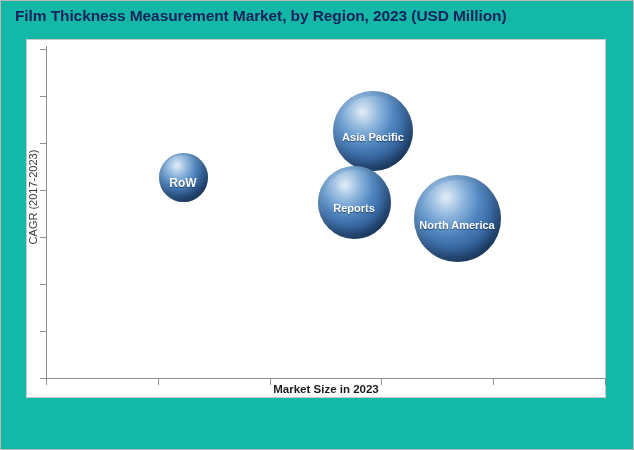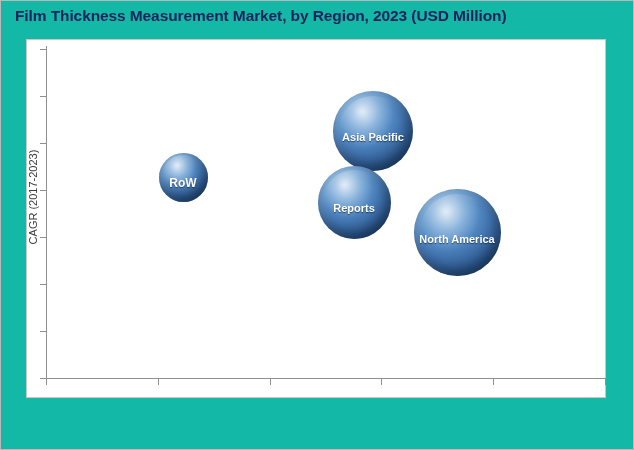--- a/index.html
+++ b/index.html
@@ -194,30 +194,31 @@
       <div class="tick-x" style="left: 45px;"></div>
       <div class="tick-x" style="left: 157px;"></div>
       <div class="tick-x" style="left: 269px;"></div>
       <div class="tick-x" style="left: 380px;"></div>
       <div class="tick-x" style="left: 492px;"></div>
       <div class="tick-x" style="left: 604px;"></div>
     </div>
 
   <div class="axis-label-y">CAGR (2017-2023)</div>
 
+  <div class="axis-label-x">Market Size in 2023</div>
 
   <div id="bubble-layer">
       <div class="bubble" style="width: 49px; height: 49px; left: 157.5px; top: 151.5px;">
         <span class="bubble-label" style="font-size: 12px;">RoW</span>
       </div>
       <div class="bubble" style="width: 80px; height: 80px; left: 332px; top: 90px;">
         <span class="bubble-label">Asia Pacific</span>
       </div>
       <div class="bubble" style="width: 73px; height: 73px; left: 316.5px; top: 164.5px;">
         <span class="bubble-label">Reports</span>
       </div>
-      <div class="bubble" style="width: 87px; height: 87px; left: 412.5px; top: 188px;">
+      <div class="bubble" style="width: 87px; height: 87px; left: 412.5px; top: 174px;">
         <span class="bubble-label">North America</span>
       </div>
     </div>
 
 
 </div>
 
 </body></html>

